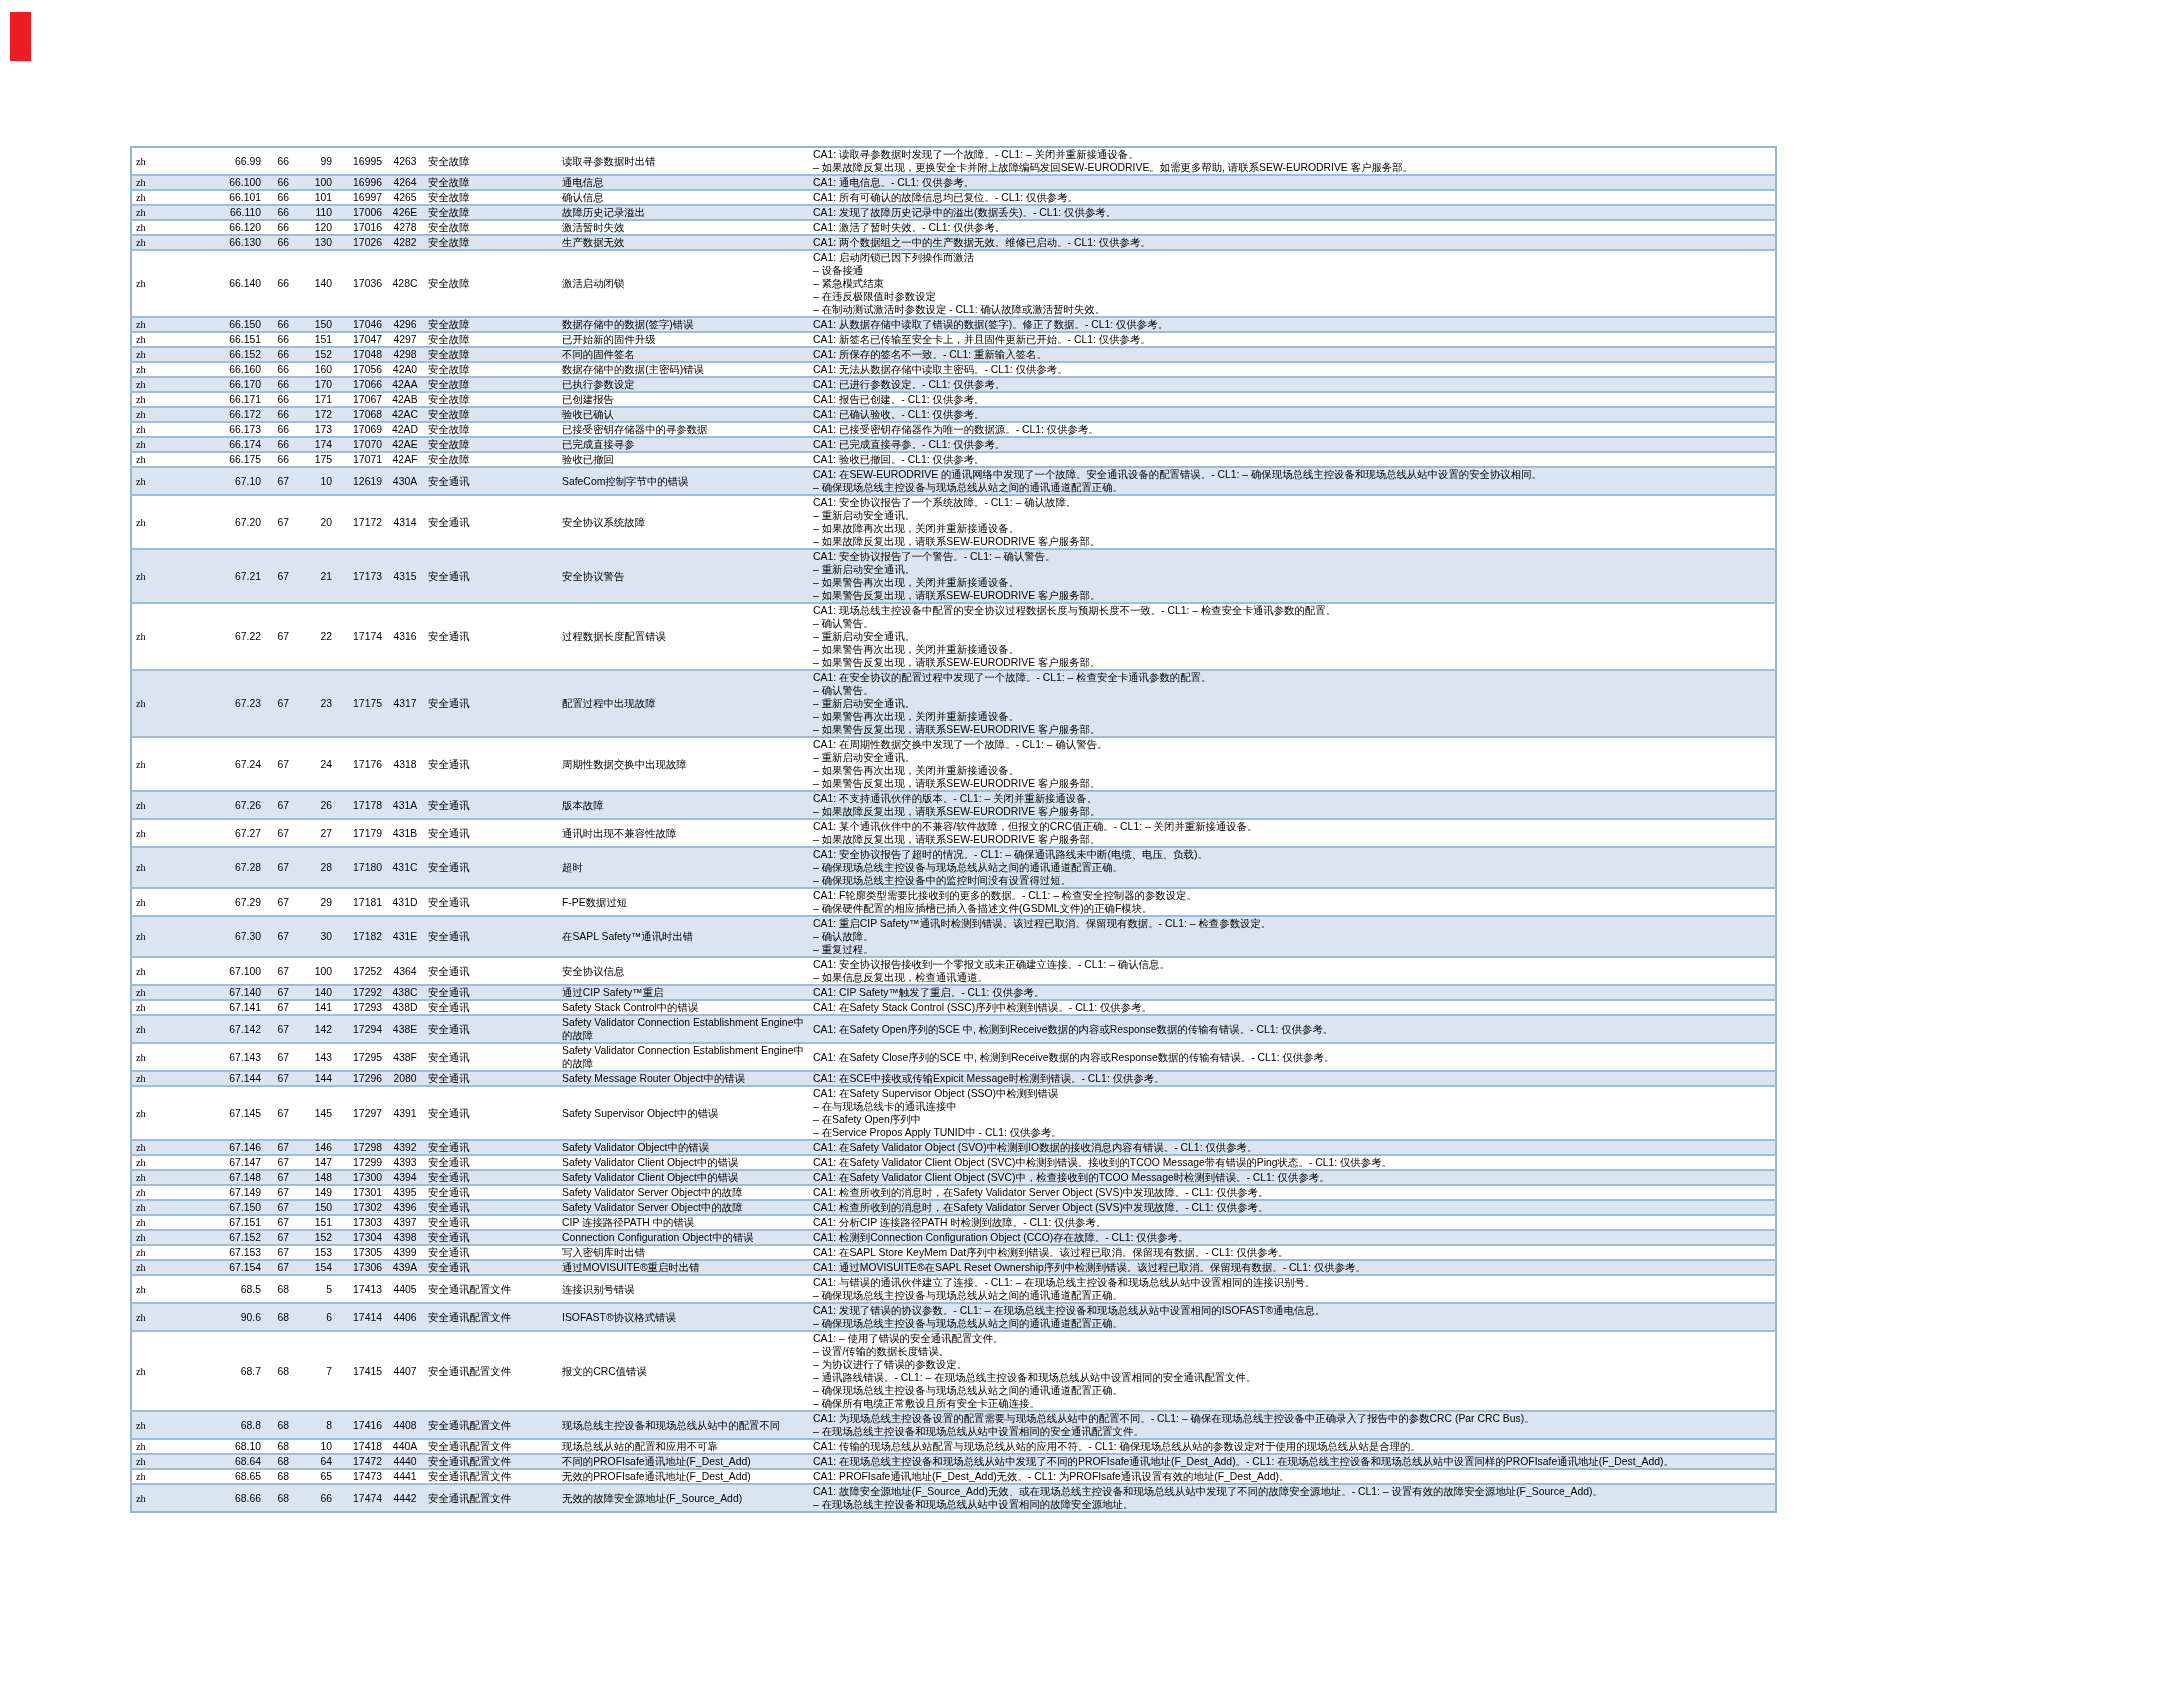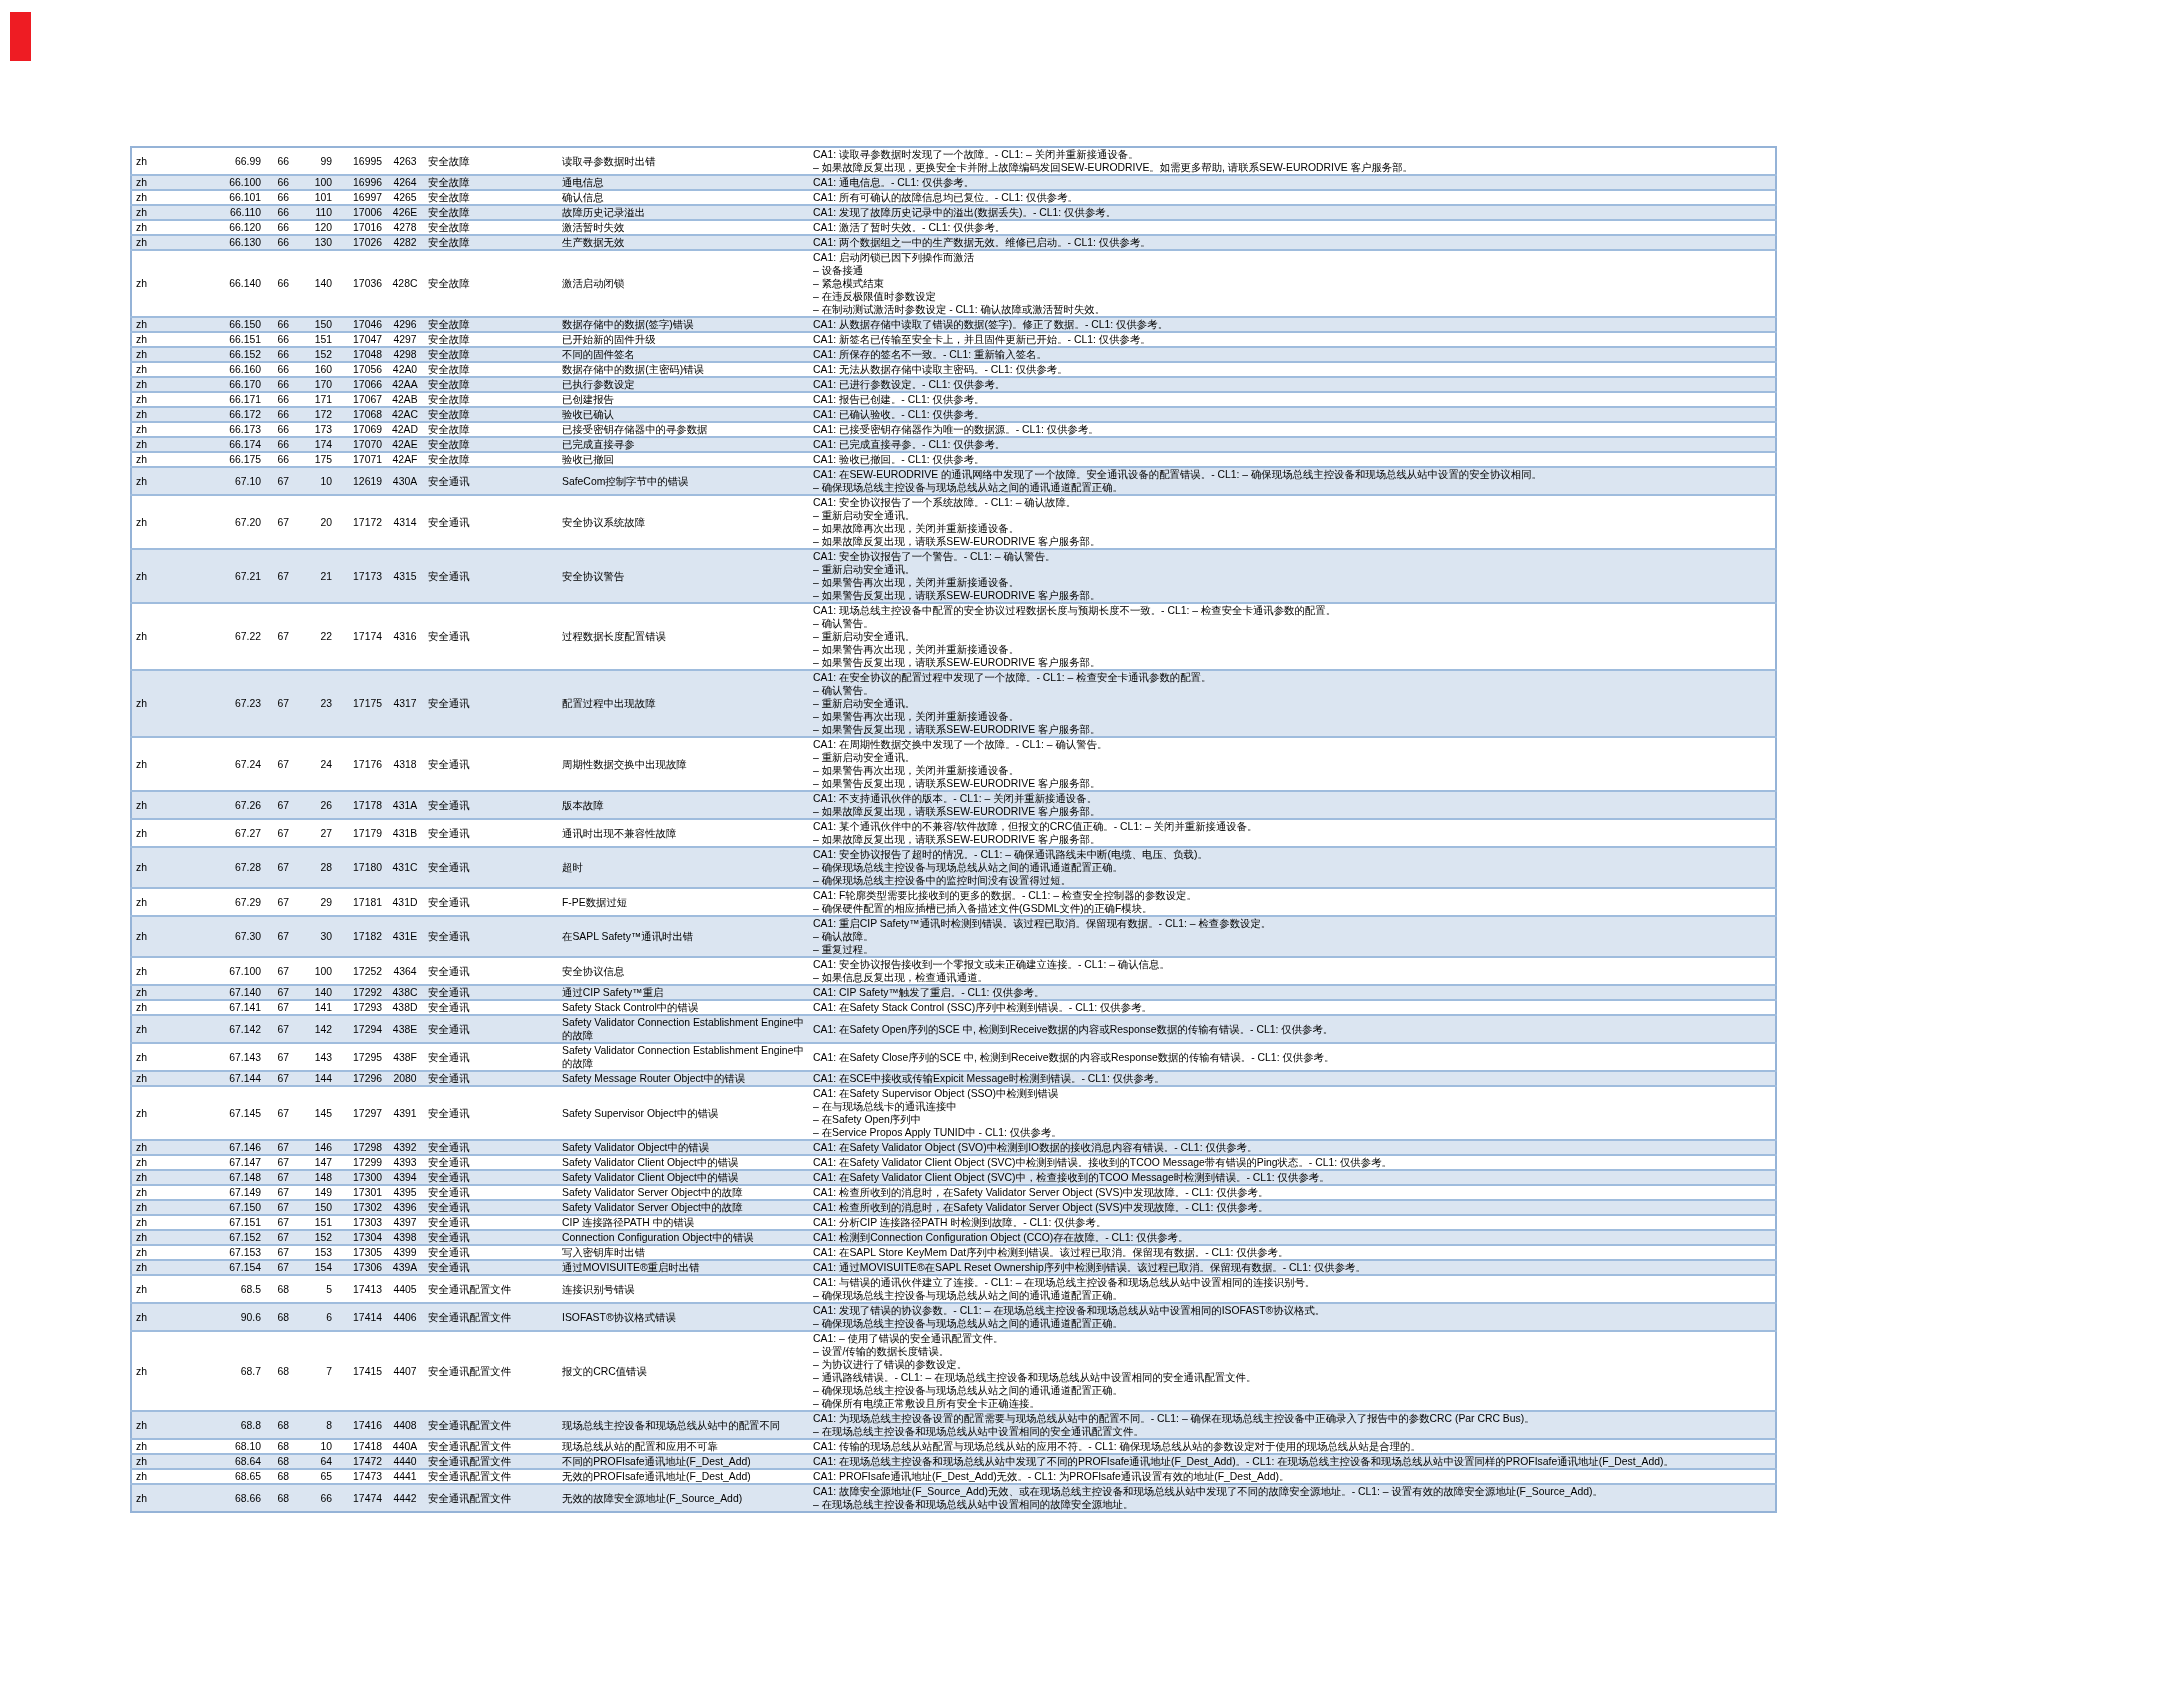--- a/index.html
+++ b/index.html
@@ -7,21 +7,21 @@
           font-family:"Liberation Sans","DejaVu Sans",sans-serif;color:#000;}
   .red-marker{position:absolute;left:10px;top:12px;width:21px;height:49px;}
   .sheet{position:absolute;left:130px;top:146px;width:1645px;}
   table.err{border-collapse:collapse;width:100%;table-layout:fixed;
             border:2px solid #95b3d7;font-size:10.4px;line-height:13px;}
   table.err td{vertical-align:middle;padding:0 4px;border-top:2px solid #9fbcdd;
                overflow:hidden;}
   table.err tr:first-child td{border-top:none;}
   table.err tr:nth-child(even){background:#dbe5f1;}
   table.err tr:nth-child(odd){background:#ffffff;}
-  td.c-lang{padding-left:6px;}
+  td.c-lang{padding-left:6px;font-family:Liberation Serif, serif;}
   td.c-code,td.c-group,td.c-sub,td.c-dec{text-align:right;}
   td.c-hex{text-align:center;}
   .desc-line{white-space:normal;}
 </style>
 </head>
 <body>
 
 <div class="canvas">
   <div class="red-marker" style="background: rgb(238, 28, 35);"></div>
   <div class="sheet">
@@ -661,21 +661,21 @@
           <tr>
             <td class="c-lang">zh</td>
             <td class="c-code">90.6</td>
             <td class="c-group">68</td>
             <td class="c-sub">6</td>
             <td class="c-dec">17414</td>
             <td class="c-hex">4406</td>
             <td class="c-cat">安全通讯配置文件</td>
             <td class="c-title">ISOFAST®协议格式错误</td>
             <td class="c-desc">
-              <div class="desc-line">CA1: 发现了错误的协议参数。- CL1: – 在现场总线主控设备和现场总线从站中设置相同的ISOFAST®协议格式。</div>
+              <div class="desc-line">CA1: 发现了错误的协议参数。- CL1: – 在现场总线主控设备和现场总线从站中设置相同的ISOFAST®通电信息。</div>
               <div class="desc-line">– 确保现场总线主控设备与现场总线从站之间的通讯通道配置正确。</div>
             </td>
           </tr>
           <tr>
             <td class="c-lang">zh</td>
             <td class="c-code">68.7</td>
             <td class="c-group">68</td>
             <td class="c-sub">7</td>
             <td class="c-dec">17415</td>
             <td class="c-hex">4407</td>

